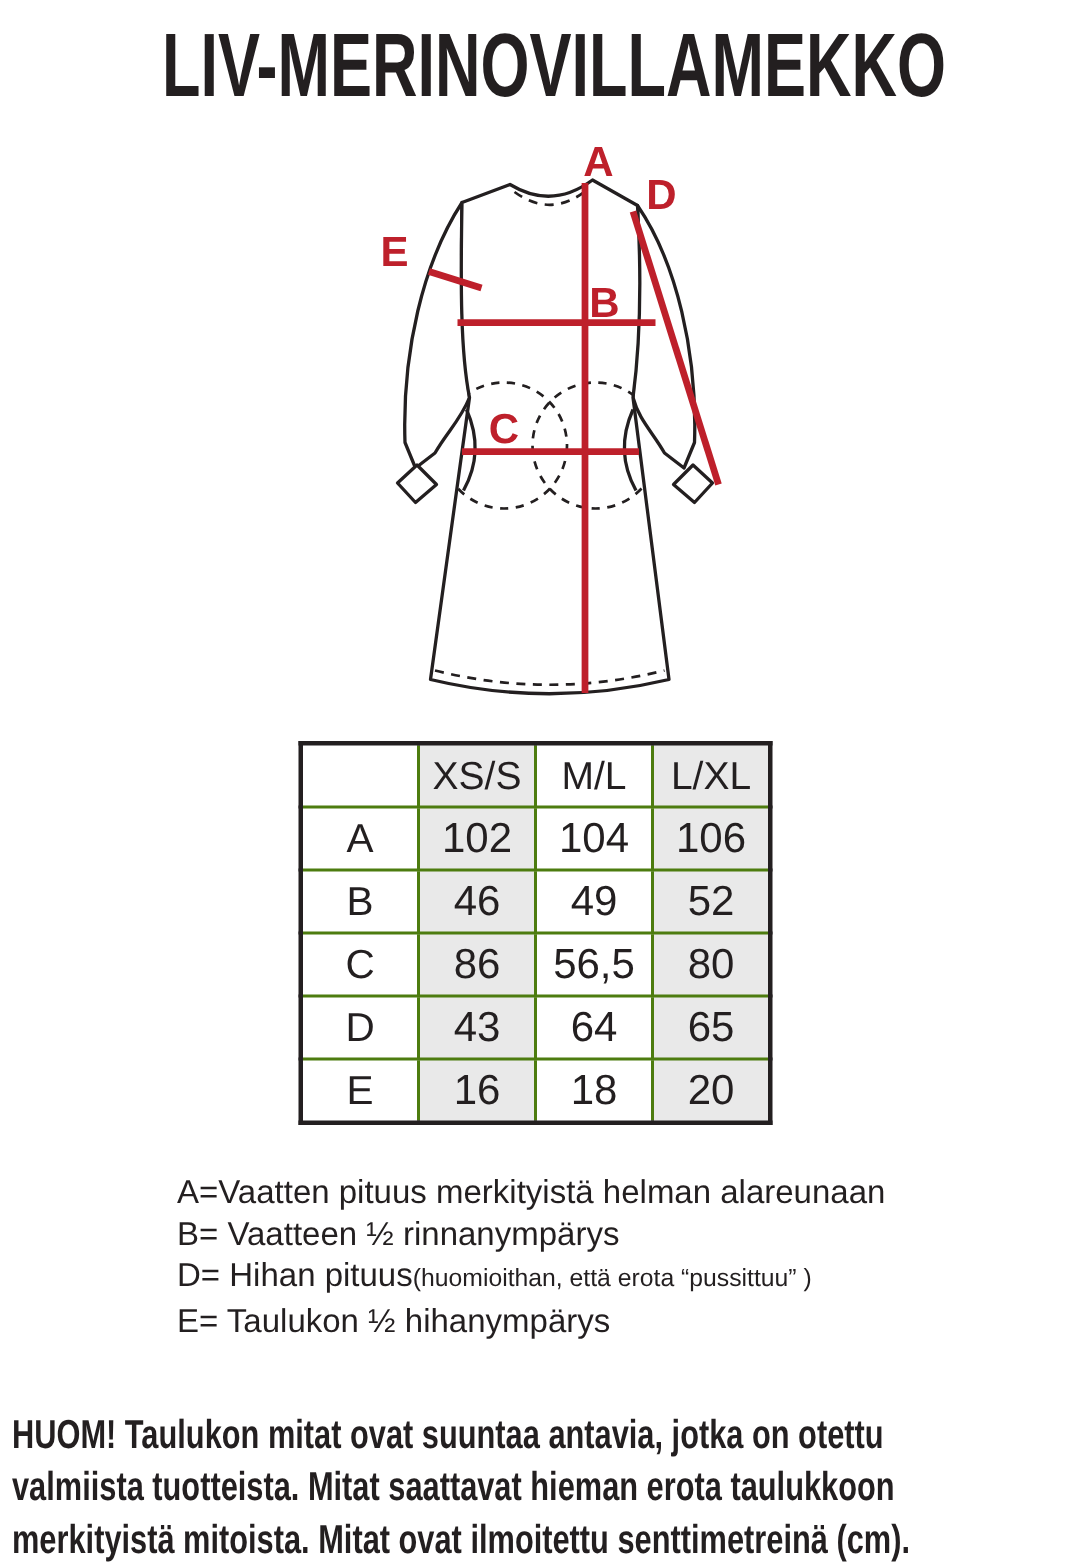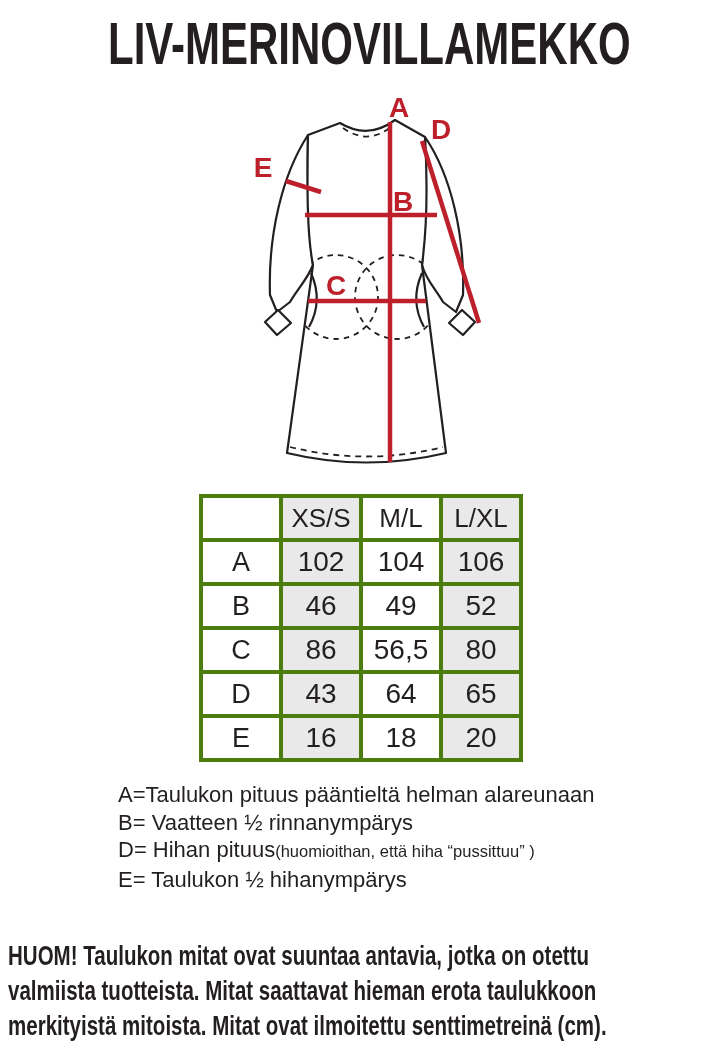--- a/index.html
+++ b/index.html
@@ -17,21 +17,21 @@
   .stitch{fill:none;stroke:#231f20;stroke-width:1.8;stroke-dasharray:6 5;}
   .pocket{fill:none;stroke:#231f20;stroke-width:1.8;stroke-dasharray:5.5 5;}
   .redline{fill:none;stroke:#be202b;stroke-width:4.5;stroke-linecap:butt;}
   .red-label{font:700 28px "Liberation Sans",sans-serif;fill:#be202b;text-anchor:middle;}
 
   .size-table{
     position:absolute;left:199px;top:494px;border-collapse:collapse;
     border:3px solid #231f20;table-layout:fixed;
   }
   .size-table td{
-    border:4px solid #4d7c0f;width:76px;height:40px;padding:0;
+    border:2px solid #4d7c0f;width:76px;height:40px;padding:0;
     text-align:center;vertical-align:middle;font-size:28px;color:#231f20;
   }
   .size-table td.hdr{font-size:26px;}
   .size-table td.rowlab{font-size:27px;}
   .size-table td.shade{background:#e9e9e9;}
 
   .legend{position:absolute;left:118px;top:781px;font-size:22px;line-height:27.5px;white-space:nowrap;}
   .legend .big{font-size:22px;}
   .legend .small{font-size:16.5px;}
 
@@ -117,23 +117,23 @@
   <tr>
     <td class="rowlab">E</td>
     <td class="shade">16</td>
     <td>18</td>
     <td class="shade">20</td>
   </tr>
 </tbody>
   </table>
 
 <div class="legend">
-  <div>A=Taulukon pituus pääntieltä helman alareunaan</div>
+  <div>A=Vaatten pituus merkityistä helman alareunaan</div>
   <div>B= Vaatteen ½ rinnanympärys</div>
-  <div><span class="big">D= Hihan pituus</span><span class="small">(huomioithan, että hiha “pussittuu” )</span></div>
+  <div><span class="big">D= Hihan pituus</span><span class="small">(huomioithan, että erota “pussittuu” )</span></div>
   <div>E= Taulukon ½ hihanympärys</div>
 </div>
 
 <div class="note">
   <div>HUOM! Taulukon mitat ovat suuntaa antavia, jotka on otettu</div>
   <div>valmiista tuotteista. Mitat saattavat hieman erota taulukkoon</div>
   <div>merkityistä mitoista. Mitat ovat ilmoitettu senttimetreinä (cm).</div>
 </div>
 
 </body></html>

